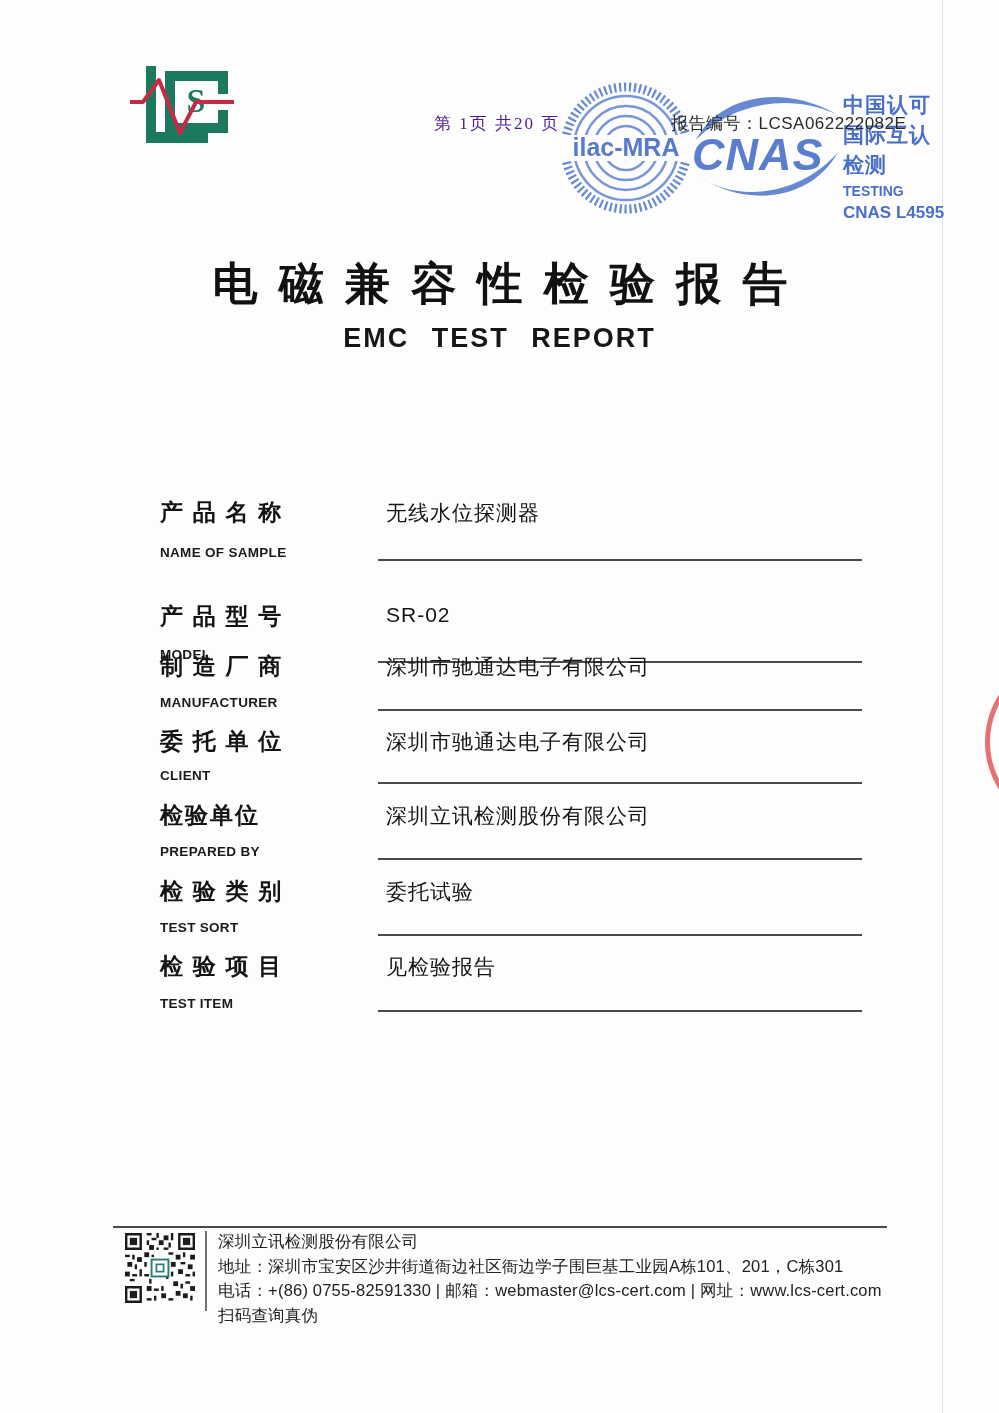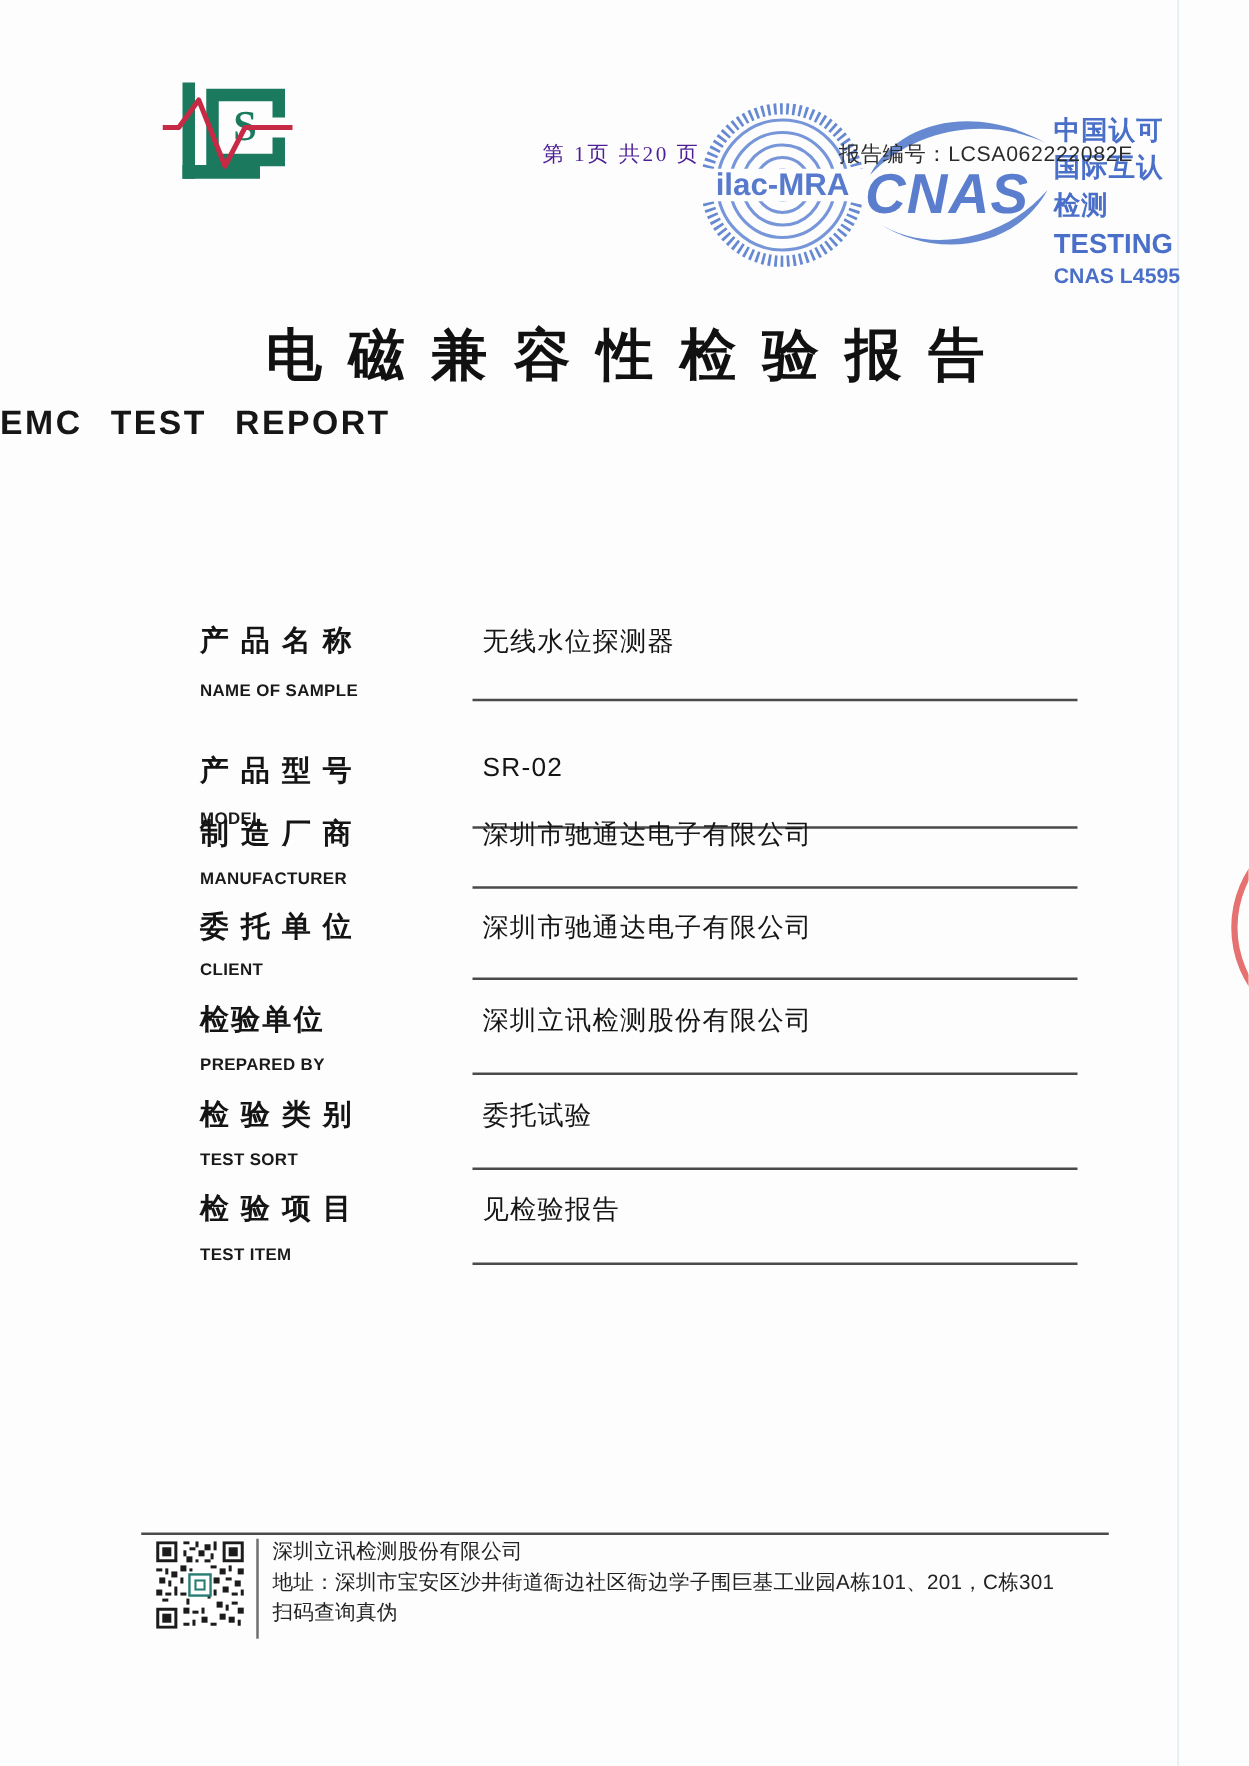--- a/index.html
+++ b/index.html
@@ -18,29 +18,29 @@
              border:5px solid rgba(222,77,77,.8); border-radius:50%; }
 
   
   .logo-svg { position:absolute; left:130px; top:60px; }
   .page-indicator { position:absolute; left:434px; top:112px; font-size:17px; letter-spacing:2px; color:#4c1d95; }
   .ilac-svg { position:absolute; left:557px; top:79px; opacity:.92; }
   .cnas-svg { position:absolute; left:690px; top:88px; opacity:.92; }
   .accred { position:absolute; left:843px; top:94px; width:110px; color:#4a6fc8; line-height:1.0; }
   .accred .cnline { font-size:21px; font-weight:bold; margin-bottom:9px; letter-spacing:1px;
                     font-family:"Liberation Sans",sans-serif; }
-  .accred .enline1 { font-size:22px; font-weight:bold; margin-top:4px; margin-bottom:6px; }
+  .accred .enline1 { font-size:14px; font-weight:bold; margin-top:4px; margin-bottom:6px; }
   .accred .enline2 { font-size:17px; font-weight:bold; }
   .report-no { position:absolute; left:671px; top:112px; font-size:17px; color:#2b2b2b;
                letter-spacing:.5px; z-index:6; }
 
   
   .title-cn { position:absolute; left:3px; top:254px; width:100%; text-align:center;
               font-size:45px; font-weight:bold; letter-spacing:5px; color:#111; }
-  .title-en { position:absolute; left:0; top:323px; width:100%; text-align:left;
+  .title-en { position:absolute; left:0; top:323px; width:100%; text-align:center;
               font-size:27px; font-weight:bold; letter-spacing:2px; word-spacing:13px; color:#161616; }
 
   
   .frow { position:absolute; left:0; width:803px; }
   .frow .cn  { position:absolute; left:160px; top:0; font-size:23px; font-weight:bold;
                letter-spacing:2px; color:#141414; font-family:"Liberation Serif","DejaVu Serif",serif; }
   .frow .en  { position:absolute; left:160px; bottom:1px; font-size:13.5px; font-weight:bold;
                letter-spacing:.3px; color:#1a1a1a; }
   .frow .val { position:absolute; left:386px; top:2px; font-size:21px; color:#151515;
                letter-spacing:1px; font-family:"Liberation Serif","DejaVu Serif",serif; }
@@ -211,16 +211,17 @@
     </g>
     <rect x="11" y="11" width="7" height="7" fill="#ffffff" stroke="#2a7d74" stroke-width="0.8"></rect>
     <rect x="13" y="13" width="3" height="3" fill="none" stroke="#2a7d74" stroke-width="0.7"></rect>
   </svg>
 
   <div class="footer-divider"></div>
 
   <div class="footer-text">
     <div>深圳立讯检测股份有限公司</div>
     <div>地址：深圳市宝安区沙井街道衙边社区衙边学子围巨基工业园A栋101、201，C栋301</div>
+    <div>电话：+(86) 0755-82591330 | 邮箱：webmaster@lcs-cert.com | 网址：www.lcs-cert.com</div>
     <div>扫码查询真伪</div>
   </div>
 
 </div>
 
 </body></html>

